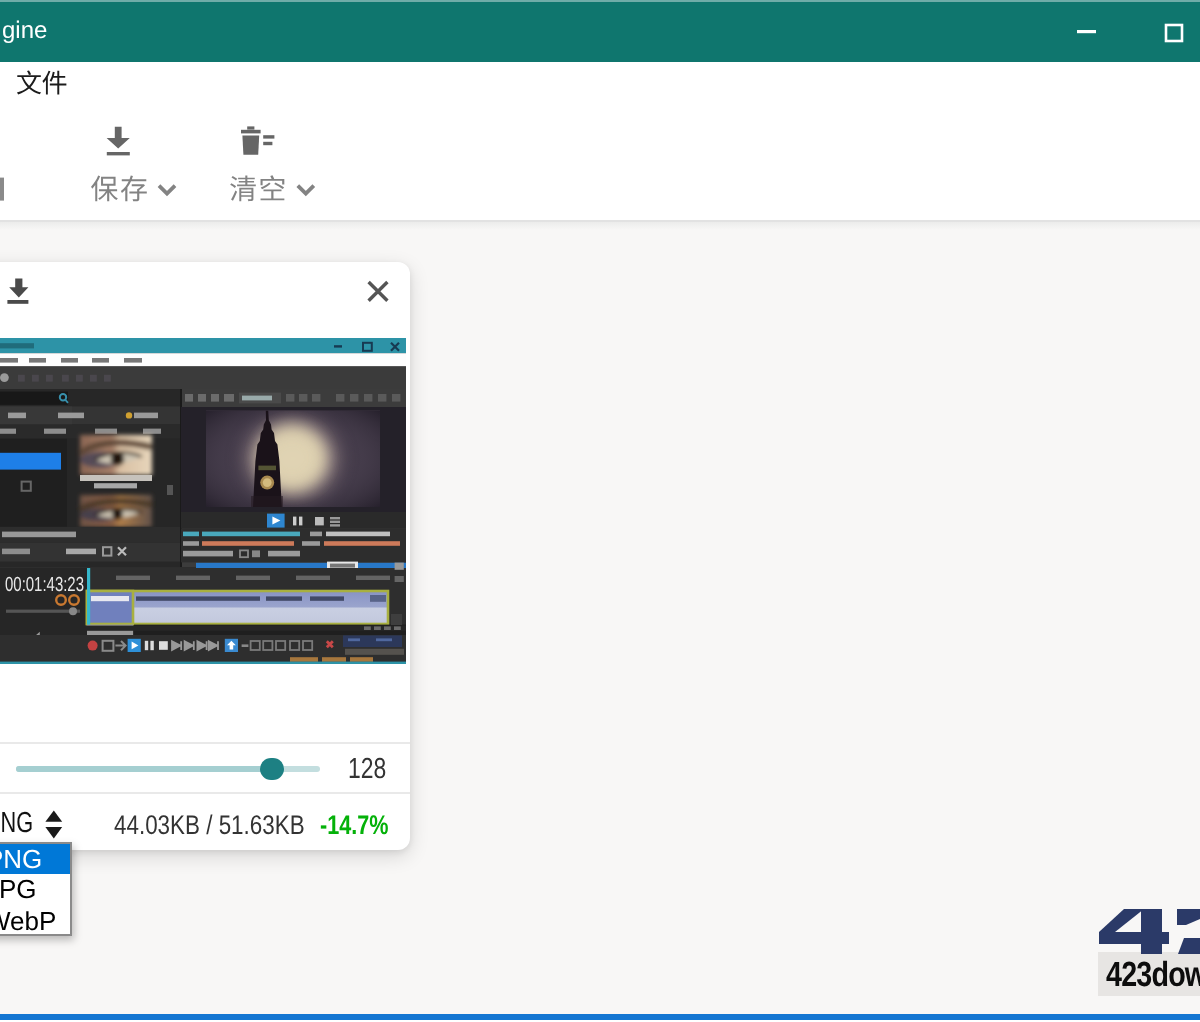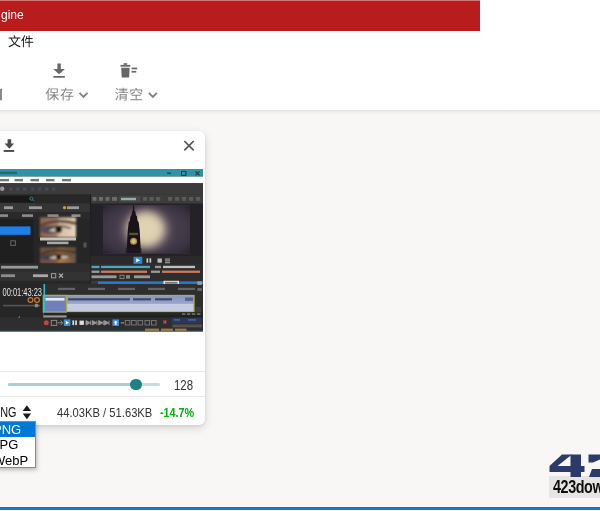--- a/index.html
+++ b/index.html
@@ -1,16 +1,16 @@
 <!DOCTYPE html>
 <html><head><meta charset="utf-8"><style>
 * { margin:0; padding:0; box-sizing:border-box; }
 html,body { width:600px; height:511px; overflow:hidden; background:#fff;
   font-family:"Liberation Sans", sans-serif; }
-#titlebar { position:absolute; left:0; top:0; width:480px; height:31px; background:#b91c1c; }
+#titlebar { position:absolute; left:0; top:0; width:600px; height:31px; background:#0f766e; }
 #titletext { position:absolute; left:1px; top:8px; color:#fff; font-size:12px; }
 #menubar { position:absolute; left:0; top:31px; width:600px; height:24px; background:#fff; }
 #toolbar { position:absolute; left:0; top:55px; width:600px; height:56px; background:#fff; border-bottom:1px solid #e2e2e2; }
 #workspace { position:absolute; left:0; top:111px; width:600px; height:396px; background:#f8f7f6; }
 #wsshadow { position:absolute; left:0; top:111px; width:600px; height:4px; background:linear-gradient(#ececeb,#f8f7f6); }
 #bottomline { position:absolute; left:0; top:507px; width:600px; height:2.5px; background:#1576d2; }
 #card { position:absolute; left:-20px; top:131px; width:225px; height:294px; background:#fff;
   border-radius:6px; box-shadow:0 3px 10px rgba(0,0,0,0.14), 0 1px 3px rgba(0,0,0,0.08); }
 #div1 { position:absolute; left:0; top:371px; width:205px; height:1px; background:#e9e9e9; }
 #div2 { position:absolute; left:0; top:396px; width:205px; height:1px; background:#e9e9e9; }

